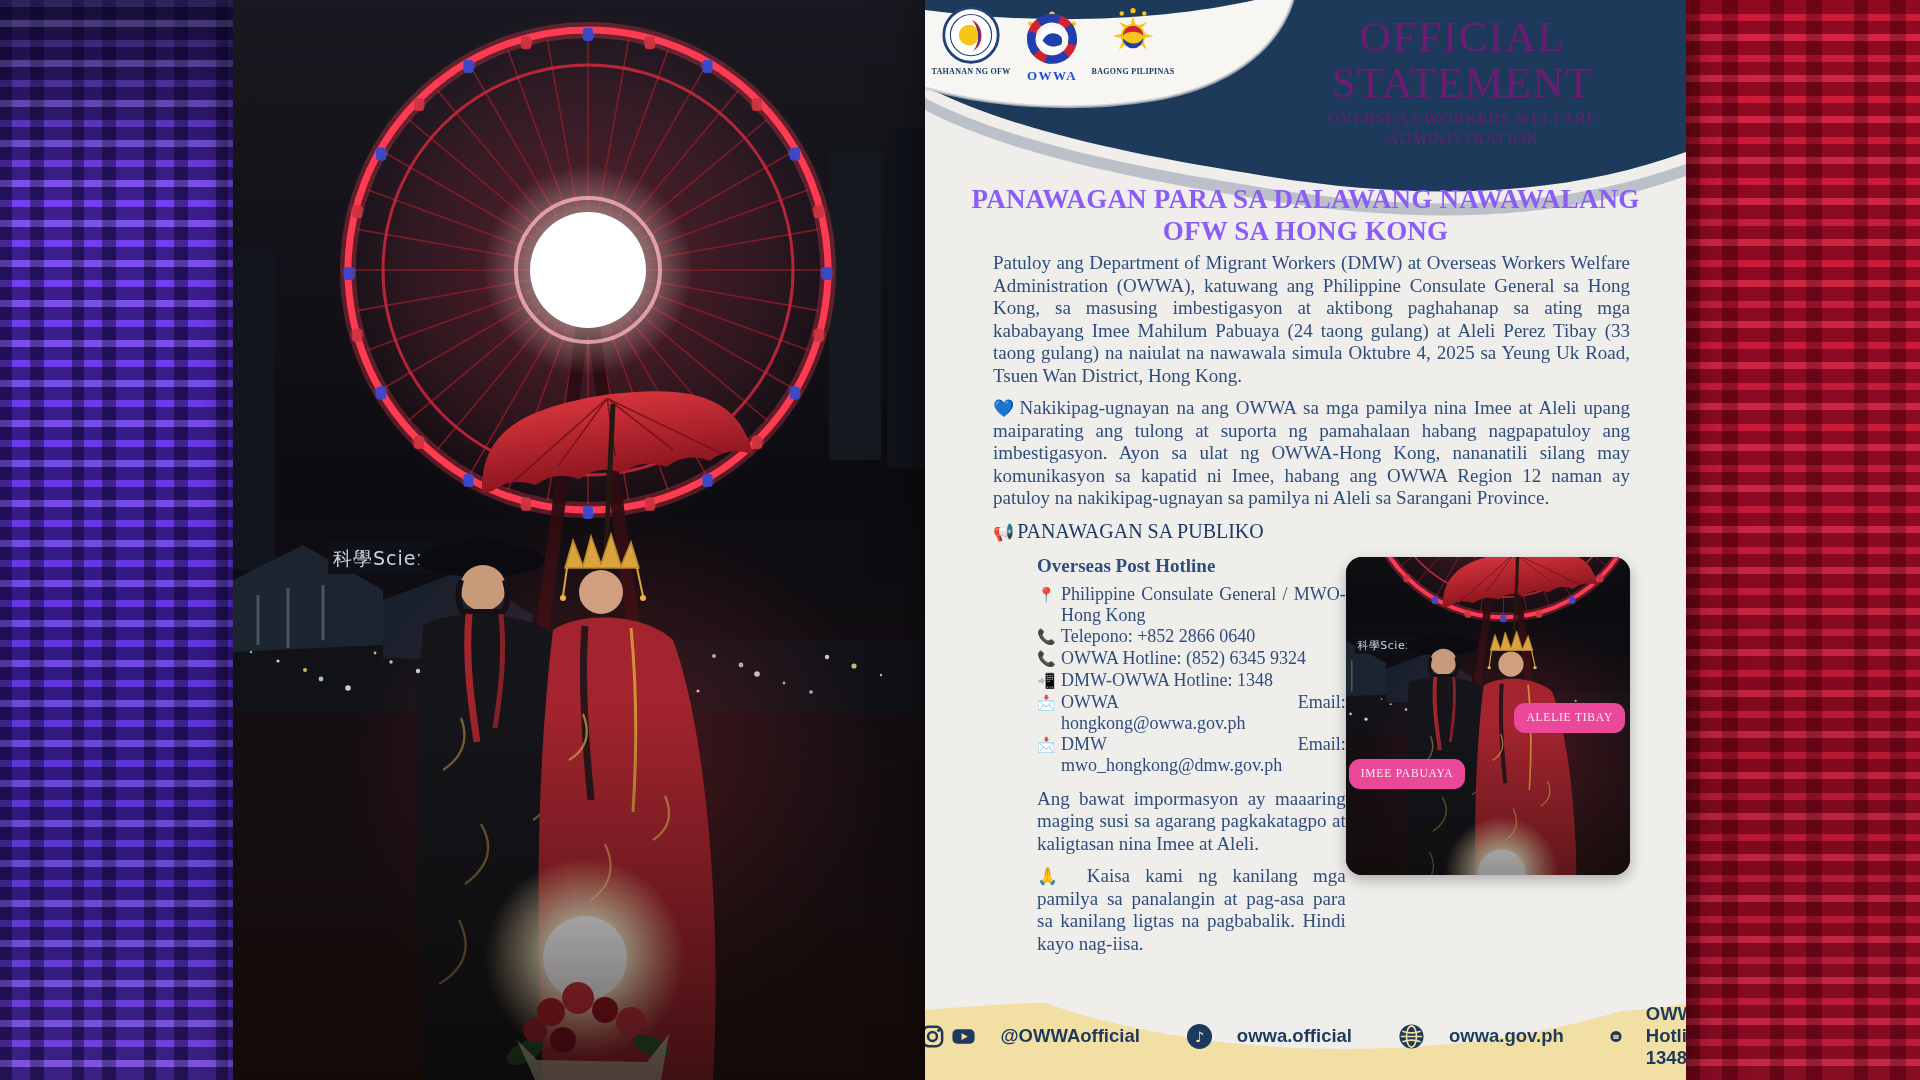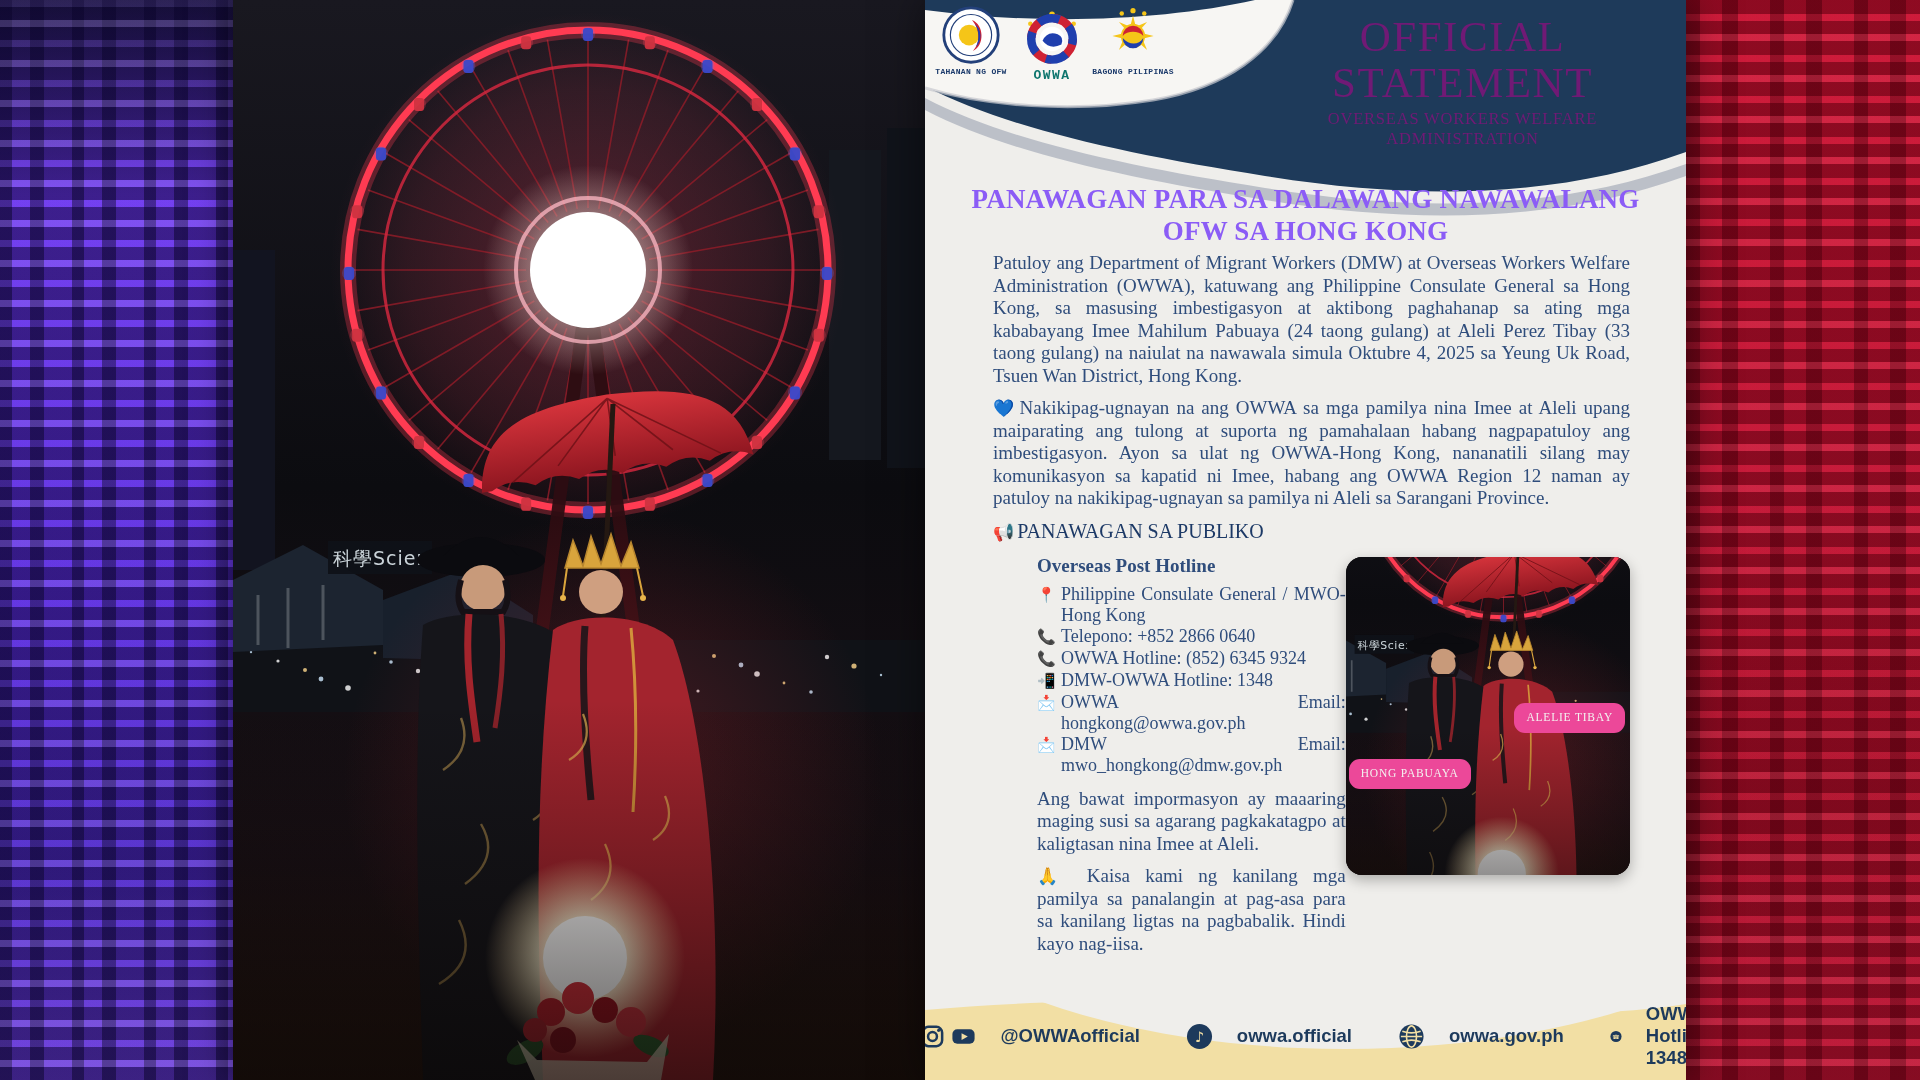--- a/index.html
+++ b/index.html
@@ -24,23 +24,23 @@
   .photo-panel svg{display:block;}
 
   
   .doc{position:absolute;left:925px;top:0;width:761px;height:1080px;
        background:#efeeeb;overflow:hidden;box-shadow:0 0 40px rgba(0,0,0,.5);}
   .hdr-svg{position:absolute;left:0;top:0;}
   .ftr-svg{position:absolute;left:0;bottom:0;}
 
   .logos{position:absolute;left:10px;top:6px;display:flex;align-items:flex-start;gap:9px;}
   .logo{display:flex;flex-direction:column;align-items:center;width:72px;}
-  .logo .cap{font-family:Liberation Mono, monospace;font-weight:bold;color:#1b3a6b;
+  .logo .cap{font-family:Liberation Serif, serif;font-weight:bold;color:#1b3a6b;
              font-size:8px;letter-spacing:.3px;margin-top:1px;white-space:nowrap;}
-  .logo .cap-owwa{font-size:13px;color:#0f766e;letter-spacing:1.5px;margin-top:0;}
+  .logo .cap-owwa{font-size:13px;color:#1d4ed8;letter-spacing:1.5px;margin-top:0;}
 
   .hdr-text{position:absolute;left:325px;top:14px;width:425px;text-align:center;color:#701a75;}
   .hdr-title{font-size:43px;letter-spacing:1.5px;line-height:46px;}
   .hdr-sub{font-size:16.5px;letter-spacing:.8px;margin-top:3px;}
 
   .stmt-title{position:absolute;left:0;top:183px;width:100%;text-align:center;
               color:#8b5cf6;font-weight:bold;font-size:27px;line-height:32px;letter-spacing:.2px;}
 
   .text-col{position:absolute;left:68px;top:252px;width:637px;
             color:#2f4d7c;font-size:19px;line-height:22.5px;text-align:justify;}
@@ -406,21 +406,21 @@
           </ul>
           <p class="para close">Ang bawat impormasyon ay maaaring maging susi sa agarang pagkakatagpo at kaligtasan nina Imee at Aleli.</p>
           <p class="para close"><span class="pi">🙏</span> <span>Kaisa kami ng kanilang mga pamilya sa panalangin at pag-asa para sa kanilang ligtas na pagbabalik. Hindi kayo nag-iisa.</span></p>
         </div>
 
         <div class="photo-card">
           <svg width="315" height="318" viewBox="80 400 550 565" preserveAspectRatio="xMidYMid slice">
             <use href="#photo-scene" xlink:href="#photo-scene"></use>
           </svg>
           <div class="tag tag-a">ALELIE TIBAY</div>
-          <div class="tag tag-i">HONG PABUAYA</div>
+          <div class="tag tag-i">IMEE PABUAYA</div>
         </div>
       </div>
     </div>
 
     <svg class="ftr-svg" width="761" height="84" viewBox="0 0 761 84">
       <path d="M0,14 C90,6 200,2 320,7 C500,15 650,26 761,8 V84 H0 Z" fill="#f2dfa4"></path>
       <ellipse cx="420" cy="-152" rx="475" ry="205" fill="#efeeeb"></ellipse>
     </svg>
 
     <div class="social">

